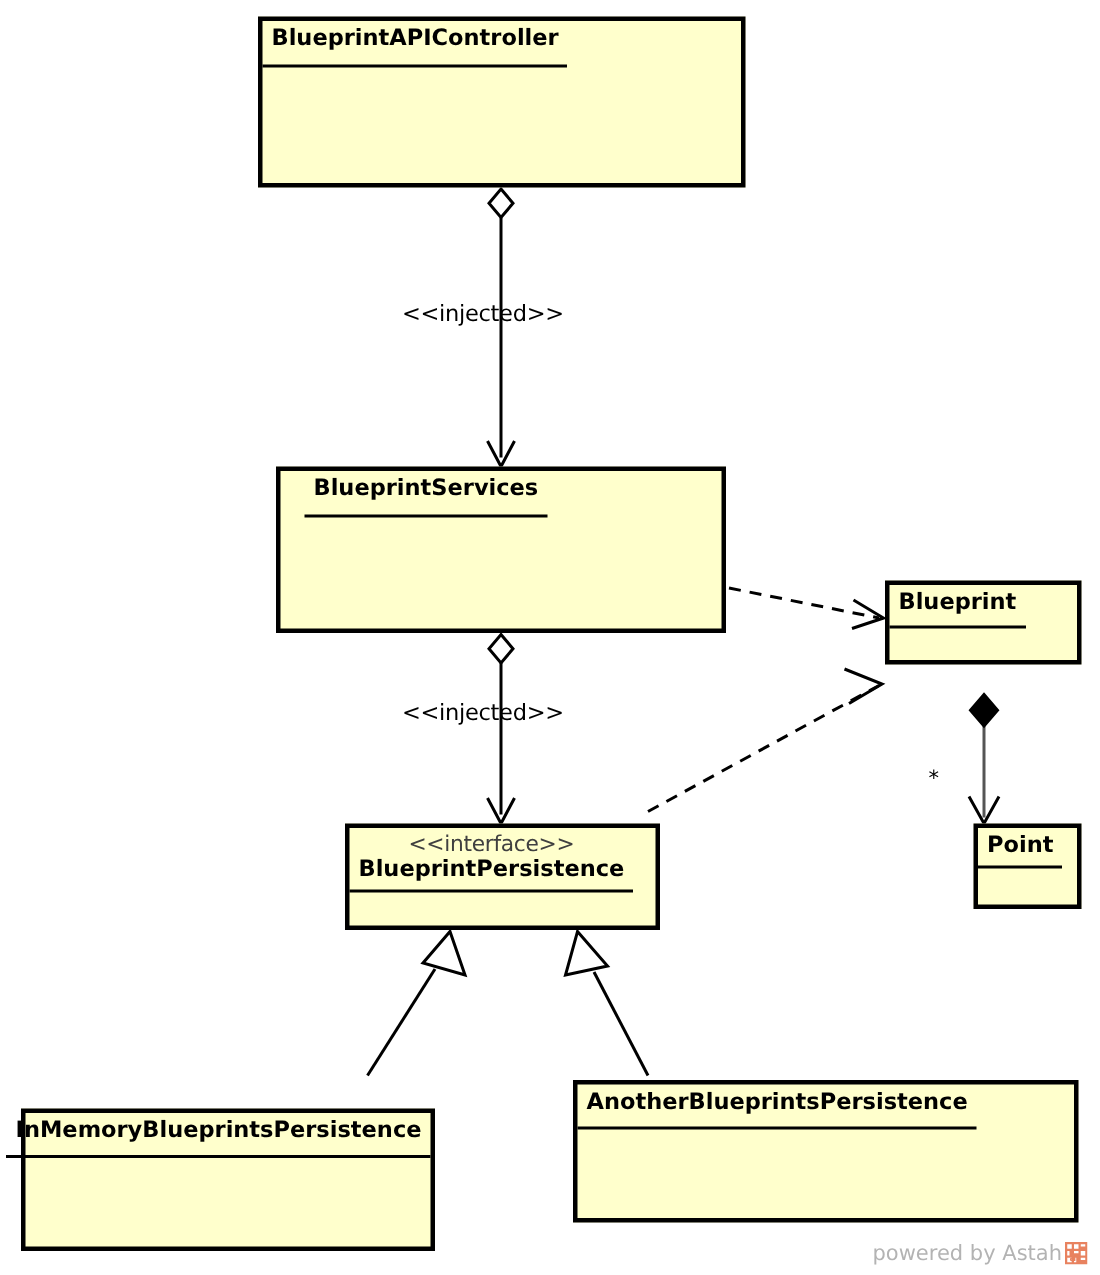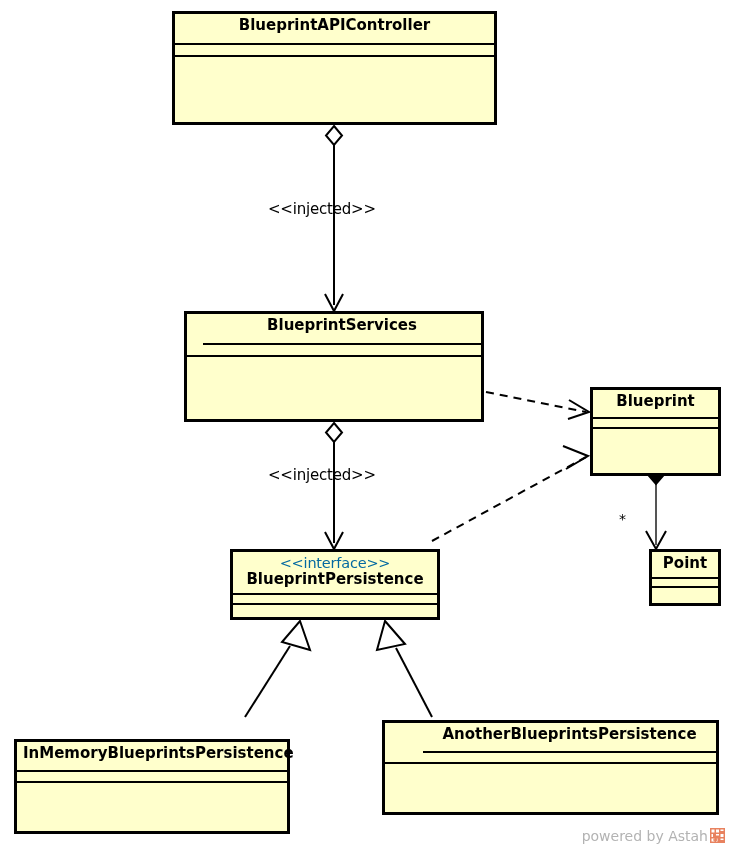--- a/index.html
+++ b/index.html
@@ -30,36 +30,35 @@
     height: 850px;
     pointer-events: none;
   }
   
   .uml-class {
     position: absolute;
     box-sizing: border-box;
     background: #FFFFCC;
     border: 3px solid #000000;
     display: flex;
-    flex-direction: column;
     justify-content: flex-end;
   }
   .uml-name-compartment {
     box-sizing: border-box;
     flex: 0 0 auto;
     border-bottom: 2px solid #000000;
     text-align: center;
     padding: 3px 6px 5px 6px;
     line-height: 1.12;
   }
   .uml-stereotype {
     display: block;
     font-weight: normal;
     font-size: 14.5px;
-    color: #0369a1;
+    color: #404040;
     letter-spacing: -0.2px;
   }
   .uml-classname {
     display: block;
     font-weight: bold;
     font-size: 15px;
     color: #000000;
   }
   .uml-attr-compartment {
     box-sizing: border-box;
@@ -181,21 +180,21 @@
 
   <div class="uml-class" style="left:230px; top:549px; width:210px; height:71px;">
     <div class="uml-name-compartment" style="height:43px;">
       <span class="uml-stereotype">&lt;&lt;interface&gt;&gt;</span>
       <span class="uml-classname">BlueprintPersistence</span>
     </div>
     <div class="uml-attr-compartment" style="height:10px;"></div>
     <div class="uml-op-compartment"></div>
   </div>
 
-  <div class="uml-class" style="left:590px; top:387px; width:131px; height:89px;">
+  <div class="uml-class" style="left:590px; top:387px; width:131px; height:56px;">
     <div class="uml-name-compartment" style="height:29px;">
       <span class="uml-classname">Blueprint</span>
     </div>
     <div class="uml-attr-compartment" style="height:10px;"></div>
     <div class="uml-op-compartment"></div>
   </div>
 
   <div class="uml-class" style="left:649px; top:549px; width:72px; height:57px;">
     <div class="uml-name-compartment" style="height:27px;">
       <span class="uml-classname">Point</span>
@@ -206,21 +205,21 @@
 
   <div class="uml-class" style="left:14px; top:720px; width:276px; height:95px;margin-top:19px;">
     <div class="uml-name-compartment" style="height:30px;">
       <span class="uml-classname">InMemoryBlueprintsPersistence</span>
     </div>
     <div class="uml-attr-compartment" style="height:11px;"></div>
     <div class="uml-op-compartment"></div>
   </div>
 
   <div class="uml-class" style="left:382px; top:720px; width:337px; height:95px;">
-    <div class="uml-name-compartment" style="height:30px;margin-left:38px;">
+    <div class="uml-name-compartment" style="height:30px;">
       <span class="uml-classname">AnotherBlueprintsPersistence</span>
     </div>
     <div class="uml-attr-compartment" style="height:11px;"></div>
     <div class="uml-op-compartment"></div>
   </div>
 
   <div id="watermark">
     <span class="wm-text">powered by Astah</span>
     <svg class="wm-logo" viewBox="0 0 16 16" xmlns="http://www.w3.org/2000/svg">
       <rect x="0" y="0" width="16" height="16" fill="#e8825f"></rect>

